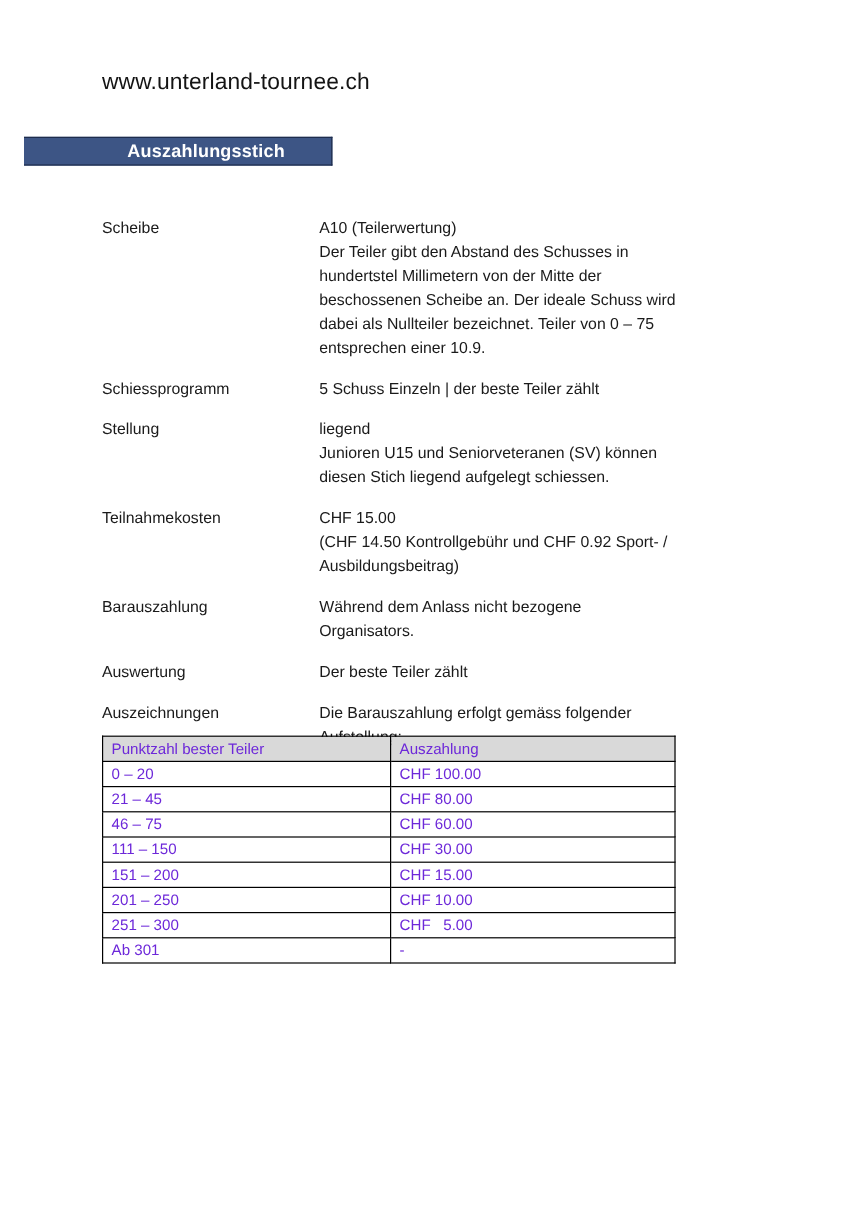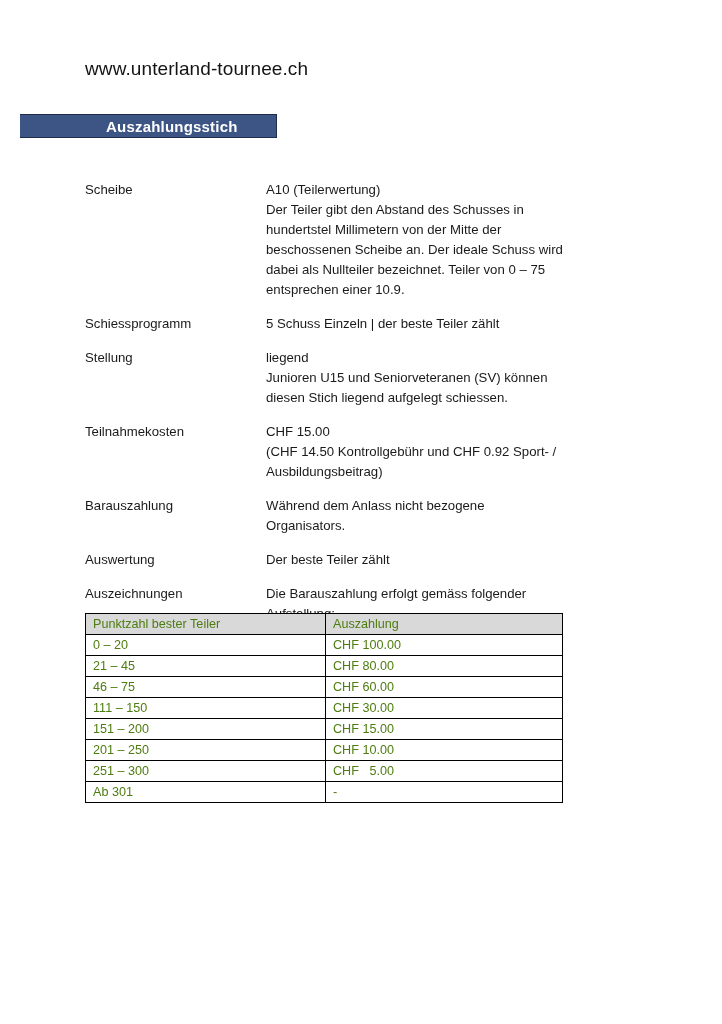--- a/index.html
+++ b/index.html
@@ -95,21 +95,21 @@
   }
   table.payout-table td,
   table.payout-table th {
     border: 1px solid #000000;
     font-size: 12.6px;
     font-weight: normal;
     text-align: left;
     padding: 2px 0 2px 7px;
     height: 16px;
     line-height: 16px;
-    color: #4d7c0f;
+    color: #6d28d9;
   }
   table.payout-table thead th {
     background: #d9d9d9;
   }
   table.payout-table col.c1 { width: 240px; }
   table.payout-table col.c2 { width: 237px; }
   table.payout-table {
     border: 1.6px solid #000000;
   }
   table.payout-table tbody tr:last-child td {

